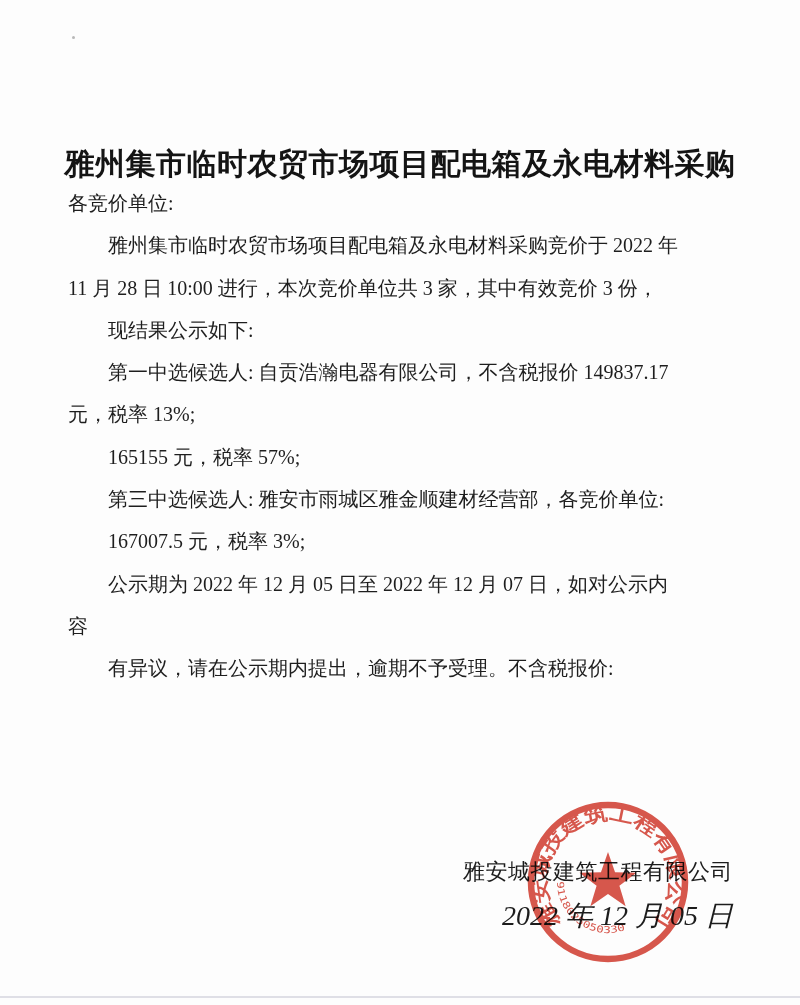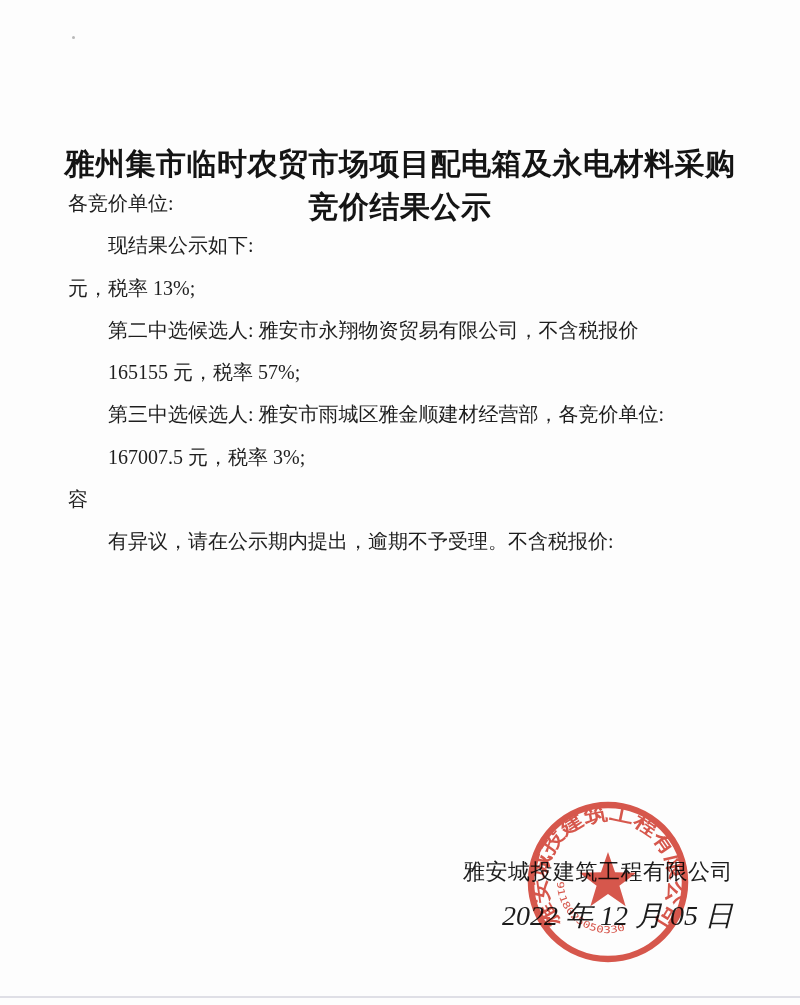--- a/index.html
+++ b/index.html
@@ -78,31 +78,33 @@
 </style>
 </head>
 <body>
 
 <div class="page">
 
   <div class="speck"></div>
 
   <h1 class="title">
     <div>雅州集市临时农贸市场项目配电箱及永电材料采购</div>
-    <div>竞价结果公示</div>
   </h1>
 
   <div class="body-text">
     <div class="line">各竞价单位:</div>
+    <div class="line">　　雅州集市临时农贸市场项目配电箱及永电材料采购竞价于 2022 年</div>
+    <div class="line">11 月 28 日 10:00 进行，本次竞价单位共 3 家，其中有效竞价 3 份，</div>
     <div class="line">　　现结果公示如下:</div>
+    <div class="line">　　第一中选候选人: 自贡浩瀚电器有限公司，不含税报价 149837.17</div>
     <div class="line">元，税率 13%;</div>
-    <div class="line">　　第二中选候选人: 雅安市永翔物资贸易有限公司，不含税报价</div>
     <div class="line">　　165155 元，税率 57%;</div>
     <div class="line">　　第三中选候选人: 雅安市雨城区雅金顺建材经营部，各竞价单位:</div>
     <div class="line">　　167007.5 元，税率 3%;</div>
+    <div class="line">　　公示期为 2022 年 12 月 05 日至 2022 年 12 月 07 日，如对公示内</div>
     <div class="line">容</div>
     <div class="line">　　有异议，请在公示期内提出，逾期不予受理。不含税报价:</div>
   </div>
 
   <div class="signature">
     <div class="sig-company">雅安城投建筑工程有限公司</div>
     <div class="sig-date">2022 年 12 月 05 日</div>
   </div>
 
   <svg class="seal" viewBox="0 0 200 200" width="200" height="200" xmlns="http://www.w3.org/2000/svg">

